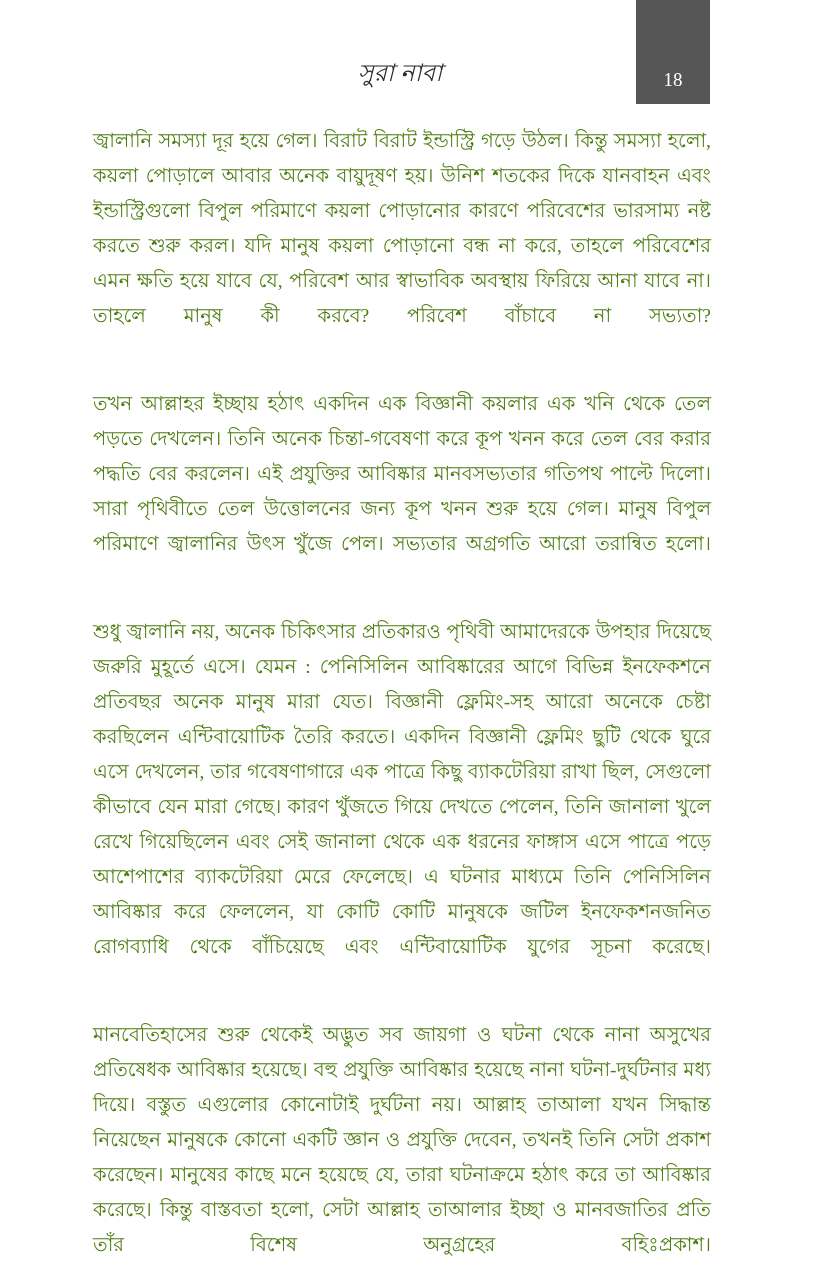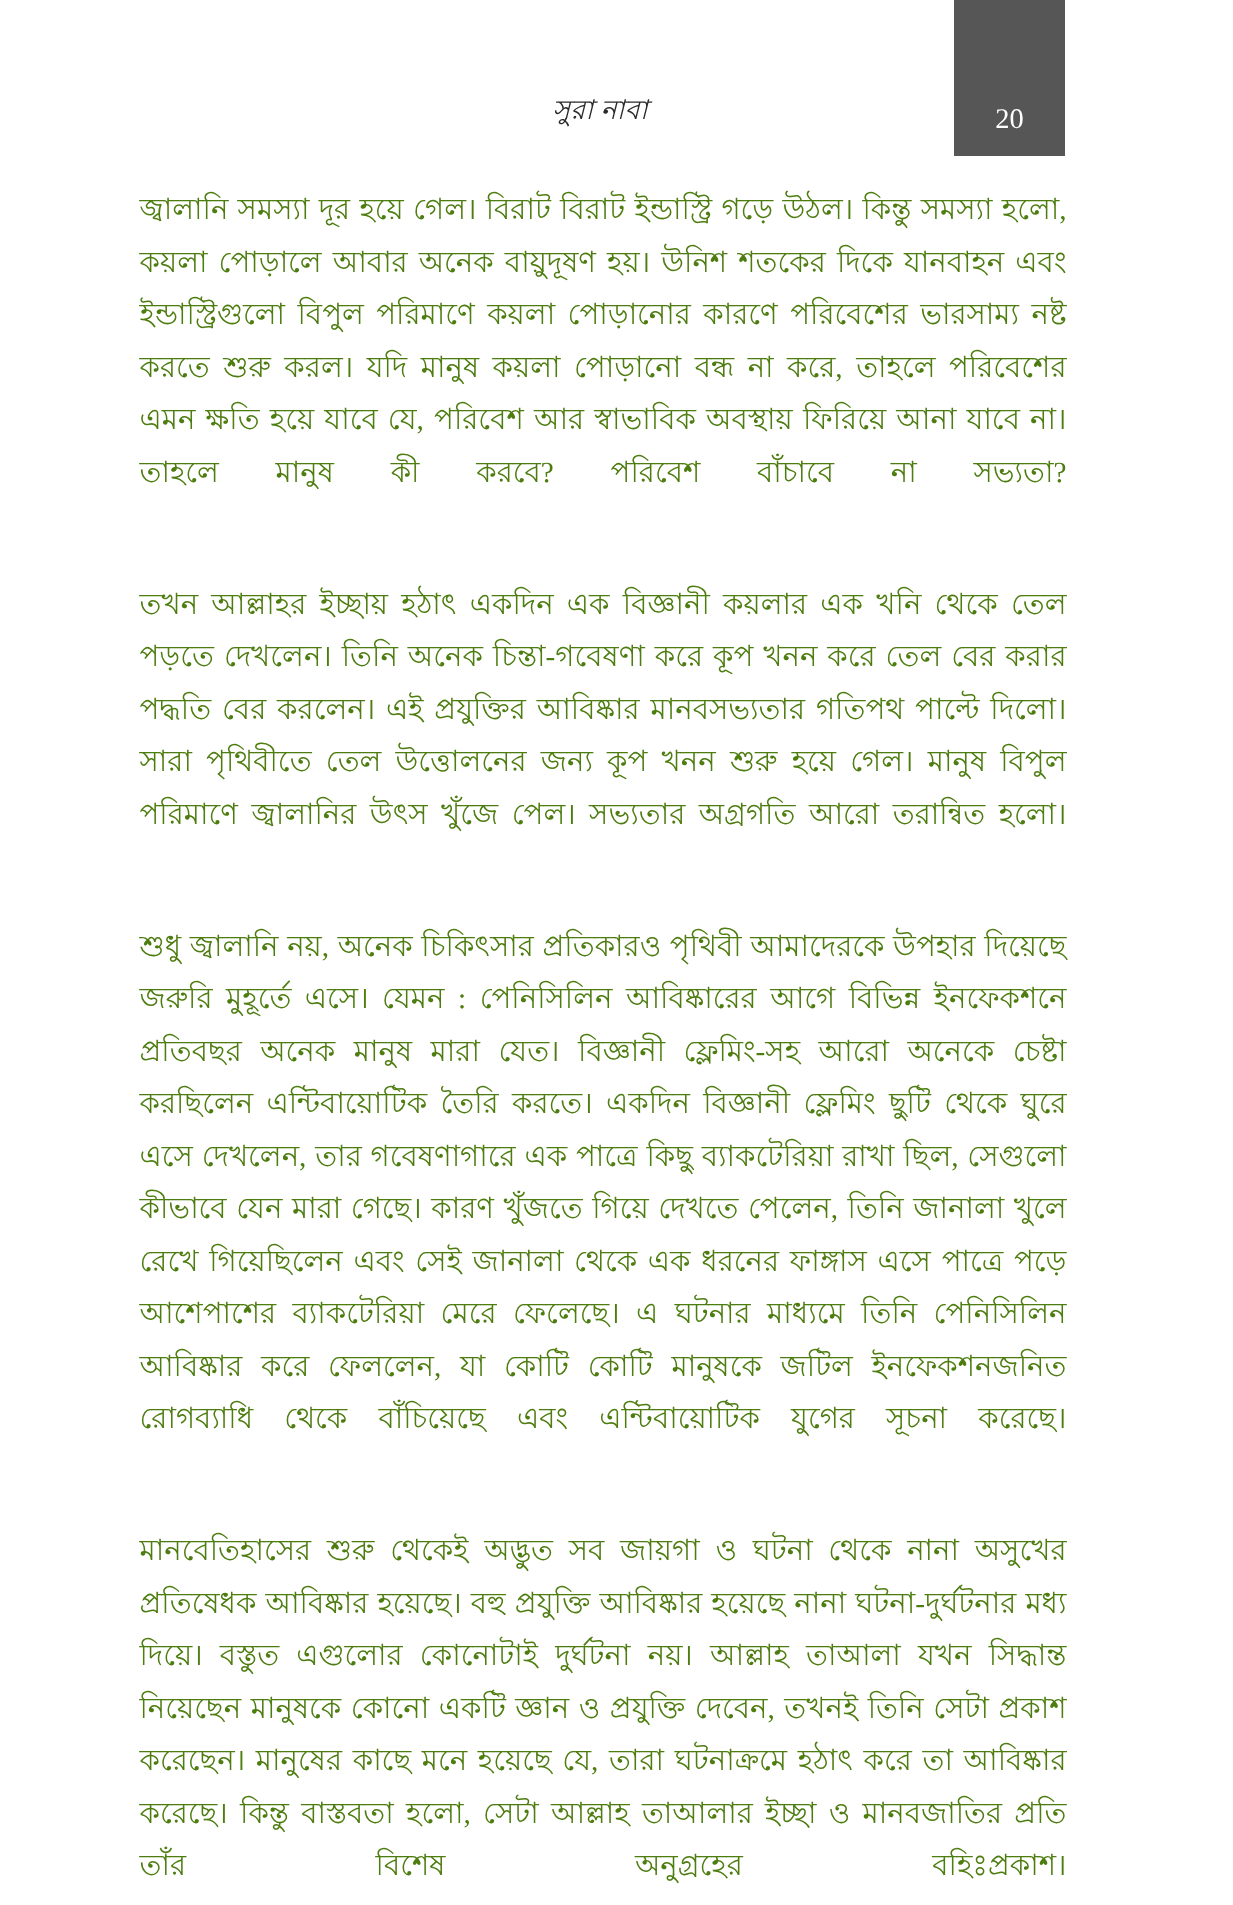--- a/index.html
+++ b/index.html
@@ -34,21 +34,21 @@
     height: 110px;
   }
 
   #running-head {
     position: absolute;
     left: 0;
     top: 58px;
     width: 800px;
     text-align: center;
     font-style: italic;
-    font-size: 18px;
+    font-size: 24px;
     line-height: 30px;
     letter-spacing: 0.2px;
     color: #2b2b2b;
     white-space: nowrap;
   }
 
   #page-number-box {
     position: absolute;
     left: 636px;
     top: 0px;
@@ -101,21 +101,21 @@
 </style>
 </head>
 <body>
 
 <div id="page">
 
   <div id="header-band">
     <div id="running-head">সুরা নাবা</div>
 
     <div id="page-number-box">
-      <div id="page-number">20</div>
+      <div id="page-number">18</div>
     </div>
   </div>
 
   <div id="body-column">
     <p class="para">জ্বালানি সমস্যা দূর হয়ে গেল। বিরাট বিরাট ইন্ডাস্ট্রি গড়ে উঠল। কিন্তু সমস্যা হলো, কয়লা পোড়ালে আবার অনেক বায়ুদূষণ হয়। উনিশ শতকের দিকে যানবাহন এবং ইন্ডাস্ট্রিগুলো বিপুল পরিমাণে কয়লা পোড়ানোর কারণে পরিবেশের ভারসাম্য নষ্ট করতে শুরু করল। যদি মানুষ কয়লা পোড়ানো বন্ধ না করে, তাহলে পরিবেশের এমন ক্ষতি হয়ে যাবে যে, পরিবেশ আর স্বাভাবিক অবস্থায় ফিরিয়ে আনা যাবে না। তাহলে মানুষ কী করবে? পরিবেশ বাঁচাবে না সভ্যতা?</p>
     <p class="para">তখন আল্লাহর ইচ্ছায় হঠাৎ একদিন এক বিজ্ঞানী কয়লার এক খনি থেকে তেল পড়তে দেখলেন। তিনি অনেক চিন্তা-গবেষণা করে কূপ খনন করে তেল বের করার পদ্ধতি বের করলেন। এই প্রযুক্তির আবিষ্কার মানবসভ্যতার গতিপথ পাল্টে দিলো। সারা পৃথিবীতে তেল উত্তোলনের জন্য কূপ খনন শুরু হয়ে গেল। মানুষ বিপুল পরিমাণে জ্বালানির উৎস খুঁজে পেল। সভ্যতার অগ্রগতি আরো তরান্বিত হলো।</p>
     <p class="para">শুধু জ্বালানি নয়, অনেক চিকিৎসার প্রতিকারও পৃথিবী আমাদেরকে উপহার দিয়েছে জরুরি মুহূর্তে এসে। যেমন : পেনিসিলিন আবিষ্কারের আগে বিভিন্ন ইনফেকশনে প্রতিবছর অনেক মানুষ মারা যেত। বিজ্ঞানী ফ্লেমিং-সহ আরো অনেকে চেষ্টা করছিলেন এন্টিবায়োটিক তৈরি করতে। একদিন বিজ্ঞানী ফ্লেমিং ছুটি থেকে ঘুরে এসে দেখলেন, তার গবেষণাগারে এক পাত্রে কিছু ব্যাকটেরিয়া রাখা ছিল, সেগুলো কীভাবে যেন মারা গেছে। কারণ খুঁজতে গিয়ে দেখতে পেলেন, তিনি জানালা খুলে রেখে গিয়েছিলেন এবং সেই জানালা থেকে এক ধরনের ফাঙ্গাস এসে পাত্রে পড়ে আশেপাশের ব্যাকটেরিয়া মেরে ফেলেছে। এ ঘটনার মাধ্যমে তিনি পেনিসিলিন আবিষ্কার করে ফেললেন, যা কোটি কোটি মানুষকে জটিল ইনফেকশনজনিত রোগব্যাধি থেকে বাঁচিয়েছে এবং এন্টিবায়োটিক যুগের সূচনা করেছে।</p>
     <p class="para">মানবেতিহাসের শুরু থেকেই অদ্ভুত সব জায়গা ও ঘটনা থেকে নানা অসুখের প্রতিষেধক আবিষ্কার হয়েছে। বহু প্রযুক্তি আবিষ্কার হয়েছে নানা ঘটনা-দুর্ঘটনার মধ্য দিয়ে। বস্তুত এগুলোর কোনোটাই দুর্ঘটনা নয়। আল্লাহ তাআলা যখন সিদ্ধান্ত নিয়েছেন মানুষকে কোনো একটি জ্ঞান ও প্রযুক্তি দেবেন, তখনই তিনি সেটা প্রকাশ করেছেন। মানুষের কাছে মনে হয়েছে যে, তারা ঘটনাক্রমে হঠাৎ করে তা আবিষ্কার করেছে। কিন্তু বাস্তবতা হলো, সেটা আল্লাহ তাআলার ইচ্ছা ও মানবজাতির প্রতি তাঁর বিশেষ অনুগ্রহের বহিঃপ্রকাশ।</p>
   </div>
 

